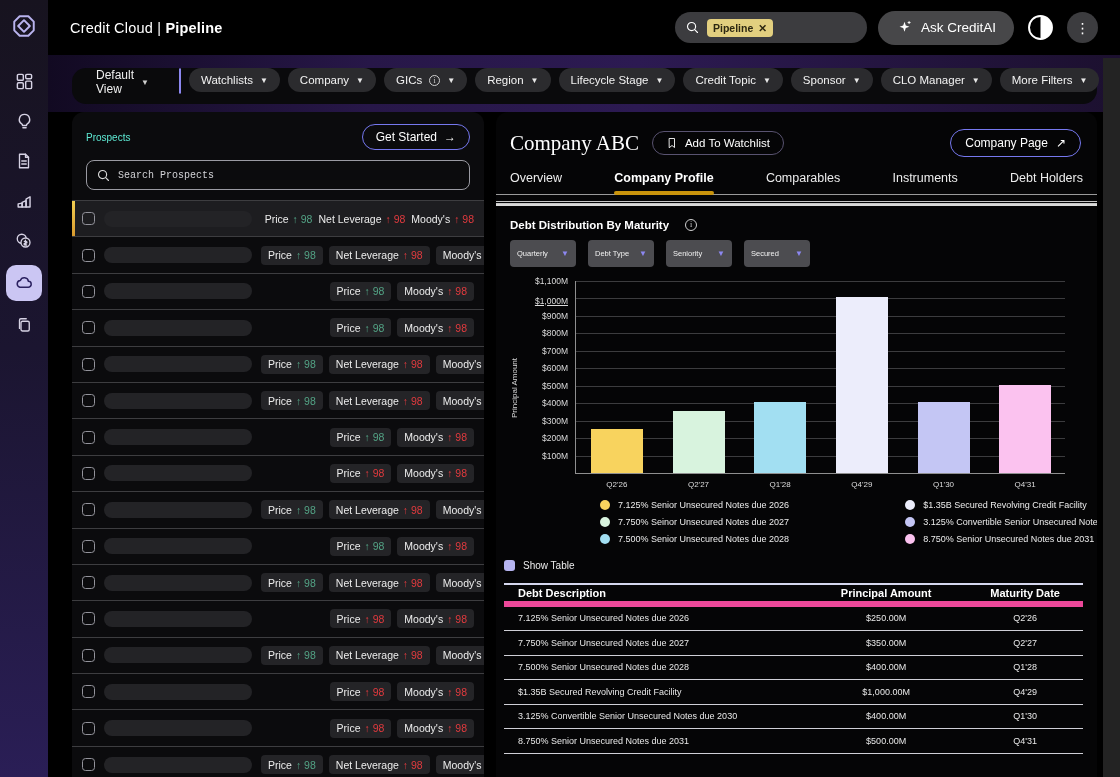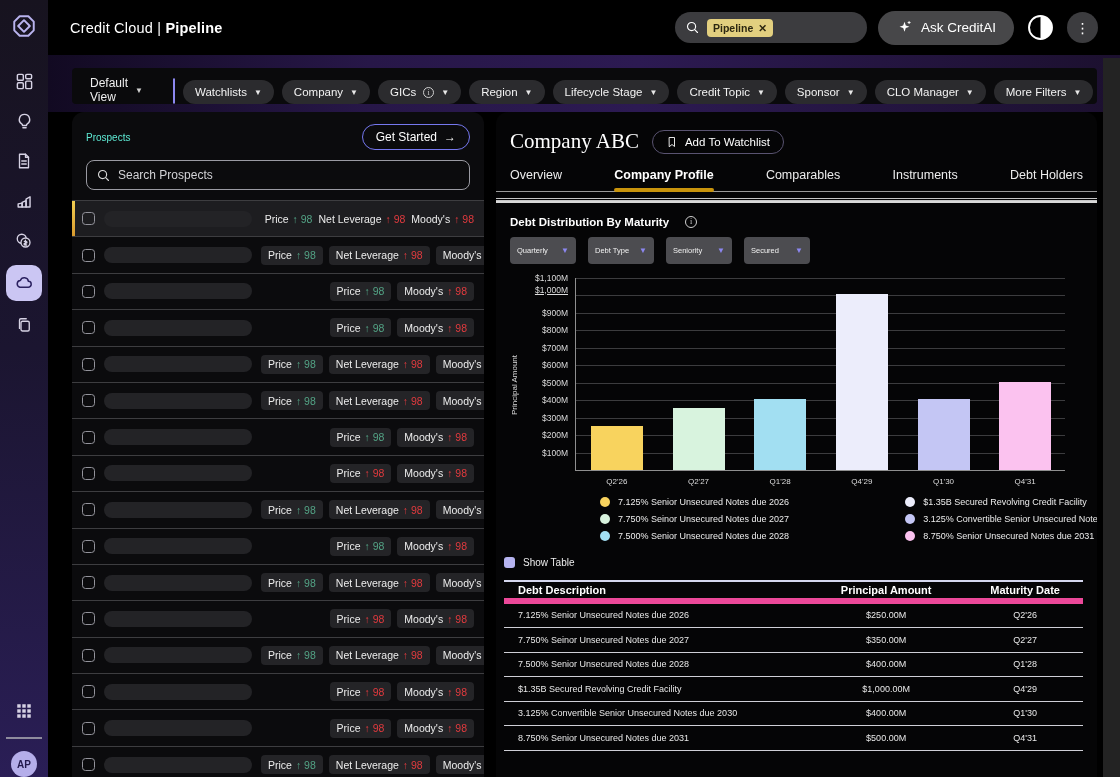--- a/index.html
+++ b/index.html
@@ -34,42 +34,42 @@
   .ask-btn { height:34px; background:#474749; border-radius:999px; padding:0 18px; display:flex;
     align-items:center; gap:8px; font-size:13.5px; color:#fff; }
   .contrast-btn, .kebab-btn { width:31px; height:31px; border-radius:50%; display:flex;
     align-items:center; justify-content:center; }
   .kebab-btn { background:#3c3c3f; font-size:14px; letter-spacing:0; }
 
   
   .filter-strip { position:absolute; left:48px; top:55px; width:1072px; height:57px;
     background:linear-gradient(90deg,#120a22 0%,#271748 30%,#2c1a52 55%,#1c102f 100%); }
   .filter-bar { position:absolute; left:24px; top:13px; width:1025px; height:36px; background:#0a0a0c;
-    border-radius:4px; display:flex; align-items:flex-end; padding:0 12px; gap:8px; }
+    border-radius:14px; display:flex; align-items:flex-start; padding:0 18px; gap:8px; }
   .default-view { font-size:12px; color:#efefef; display:flex; align-items:center; gap:7px; padding:0 6px; }
   .caret { font-size:8px; color:#cfcfcf; }
   .vdiv { width:1px; height:16px; background:#4a4a4a; margin:0 4px; }
   .seg-toggle { display:flex; border:1px solid #8c87f0; border-radius:8px; overflow:hidden; }
   .seg { width:29px; height:24px; display:flex; align-items:center; justify-content:center; color:#e8e8e8; }
   .seg.on { background:#cbc6f3; color:#26204e; }
   .fpill { background:#2b2b2e; border-radius:999px; padding:6px 12px; font-size:11.5px; color:#f2f2f2;
     display:flex; align-items:center; gap:7px; white-space:nowrap; }
   .fpill .caret { color:#e8e8e8; }
 
   
   .prospects { position:absolute; left:72px; top:112px; width:412px; height:665px; background:#0b0b0d;
     border-radius:12px 12px 0 0; overflow:hidden; }
   .pros-head { display:flex; align-items:center; justify-content:space-between; padding:12px 14px 8px; }
   .pros-title { font-size:10px; color:#5eead4; }
   .get-started { border:1.5px solid #7678ef; border-radius:999px; padding:5px 13px; font-size:12px;
     color:#fff; display:flex; align-items:center; gap:7px; background:#0b0b0d; }
   .pros-search { margin:2px 14px 10px; height:30px; border:1px solid #9a9aa2; border-radius:8px;
     display:flex; align-items:center; padding:0 9px; gap:7px; color:#d9d9d9; }
-  .pros-search input { background:transparent; border:0; outline:0; color:#e8e8e8; font-size:12px; width:100%;
-    font-family:Liberation Sans, sans-serif; }
+  .pros-search input { background:transparent; border:0; outline:0; color:#e8e8e8; font-size:10px; width:100%;
+    font-family:Liberation Mono, monospace; }
   .pros-search input::placeholder { color:#d2d2d6; }
   .prow { position:relative; height:36.4px; display:flex; align-items:center; gap:9px; padding:0 10px;
     border-top:1px solid #3d3d40; }
   .prow.active { background:#1d1d20; }
   .prow.active .badge { background:transparent; padding-left:0; padding-right:0; }
   .row-accent { position:absolute; left:0; top:0; width:3px; height:100%;
     background:linear-gradient(180deg,#f2cf52,#d89a2e); }
   .pcheck { width:13px; height:13px; border:1.5px solid #93939b; border-radius:3.5px; flex:0 0 auto; }
   .name-pill { width:148px; height:16px; border-radius:999px; background:#232326; flex:0 0 auto; }
   .badges { margin-left:auto; display:flex; gap:6px; align-items:center;justify-content:space-between; }
@@ -192,39 +192,20 @@
           <path d="M7 17a4 4 0 0 1 .6-7.9A5 5 0 0 1 17.3 10 3.5 3.5 0 0 1 17 17z"></path>
         </svg>
       </div>
       <div class="side-item">
         <svg width="18" height="18" viewBox="0 0 24 24" fill="none" stroke="currentColor" stroke-width="1.8" stroke-linecap="round" stroke-linejoin="round">
           <rect x="8" y="7" width="11" height="13" rx="2"></rect>
           <path d="M6 16.5V5.5A1.8 1.8 0 0 1 7.8 3.7H15"></path>
         </svg>
       </div>
     </div>
-  <div class="side-bottom">
-    <div class="side-item" id="apps-slot">
-        <svg width="18" height="18" viewBox="0 0 24 24" fill="none" stroke="currentColor" stroke-width="1.8" stroke-linecap="round" stroke-linejoin="round">
-          <g fill="currentColor" stroke="none">
-            <rect x="3" y="3" width="4.6" height="4.6"></rect>
-            <rect x="9.7" y="3" width="4.6" height="4.6"></rect>
-            <rect x="16.4" y="3" width="4.6" height="4.6"></rect>
-            <rect x="3" y="9.7" width="4.6" height="4.6"></rect>
-            <rect x="9.7" y="9.7" width="4.6" height="4.6"></rect>
-            <rect x="16.4" y="9.7" width="4.6" height="4.6"></rect>
-            <rect x="3" y="16.4" width="4.6" height="4.6"></rect>
-            <rect x="9.7" y="16.4" width="4.6" height="4.6"></rect>
-            <rect x="16.4" y="16.4" width="4.6" height="4.6"></rect>
-          </g>
-        </svg>
-      </div>
-    <div class="side-divider"></div>
-    <div class="avatar">AP</div>
-  </div>
 </div>
 
 <div class="topbar">
   <div class="app-title">
     <span>Credit Cloud</span> <span>|</span> <b>Pipeline</b>
   </div>
   <div class="topbar-right">
     <div class="search-pill">
       <span id="search-icon-slot">
           <svg width="15" height="15" viewBox="0 0 24 24" fill="none" stroke="currentColor" stroke-width="1.8" stroke-linecap="round" stroke-linejoin="round">
@@ -593,20 +574,24 @@
   <div class="co-head">
     <div class="co-name">Company ABC</div>
     <div class="watch-btn">
       <span id="bookmark-slot">
           <svg width="12" height="12" viewBox="0 0 24 24" fill="none" stroke="currentColor" stroke-width="1.8" stroke-linecap="round" stroke-linejoin="round">
             <path d="M7 3h10v18l-5-4-5 4z"></path>
           </svg>
         </span>
       <span>Add To Watchlist</span>
     </div>
+    <div class="page-btn">
+      <span>Company Page</span>
+        <span>↗</span>
+    </div>
   </div>
   <div class="tabs" id="tabs-slot">
       <div class="tab">Overview</div>
       <div class="tab active">Company Profile</div>
       <div class="tab">Comparables</div>
       <div class="tab">Instruments</div>
       <div class="tab">Debt Holders</div>
     </div>
   <div class="tabs-line"></div>
   <div class="hscroll"></div>
@@ -633,21 +618,21 @@
         <span class="caret">▼</span>
       </div>
     </div>
 
   <div class="chart-wrap">
     <div class="ylab">Principal Amount</div>
     <div class="plot" id="plot">
         <div class="gridline" style="top: 0px;"></div>
         <div class="ytick" style="top: 0px;">$1,100M</div>
         <div class="gridline" style="top: 17.5455px;"></div>
-        <div class="ytick" style="top: 12px; text-decoration: underline;">$1,000M</div>
+        <div class="ytick" style="top: 20px; text-decoration: underline;">$1,000M</div>
         <div class="gridline" style="top: 35.0909px;"></div>
         <div class="ytick" style="top: 35.0909px;">$900M</div>
         <div class="gridline" style="top: 52.6364px;"></div>
         <div class="ytick" style="top: 52.6364px;">$800M</div>
         <div class="gridline" style="top: 70.1818px;"></div>
         <div class="ytick" style="top: 70.1818px;">$700M</div>
         <div class="gridline" style="top: 87.7273px;"></div>
         <div class="ytick" style="top: 87.7273px;">$600M</div>
         <div class="gridline" style="top: 105.273px;"></div>
         <div class="ytick" style="top: 105.273px; margin-left: 40px;">$500M</div>

